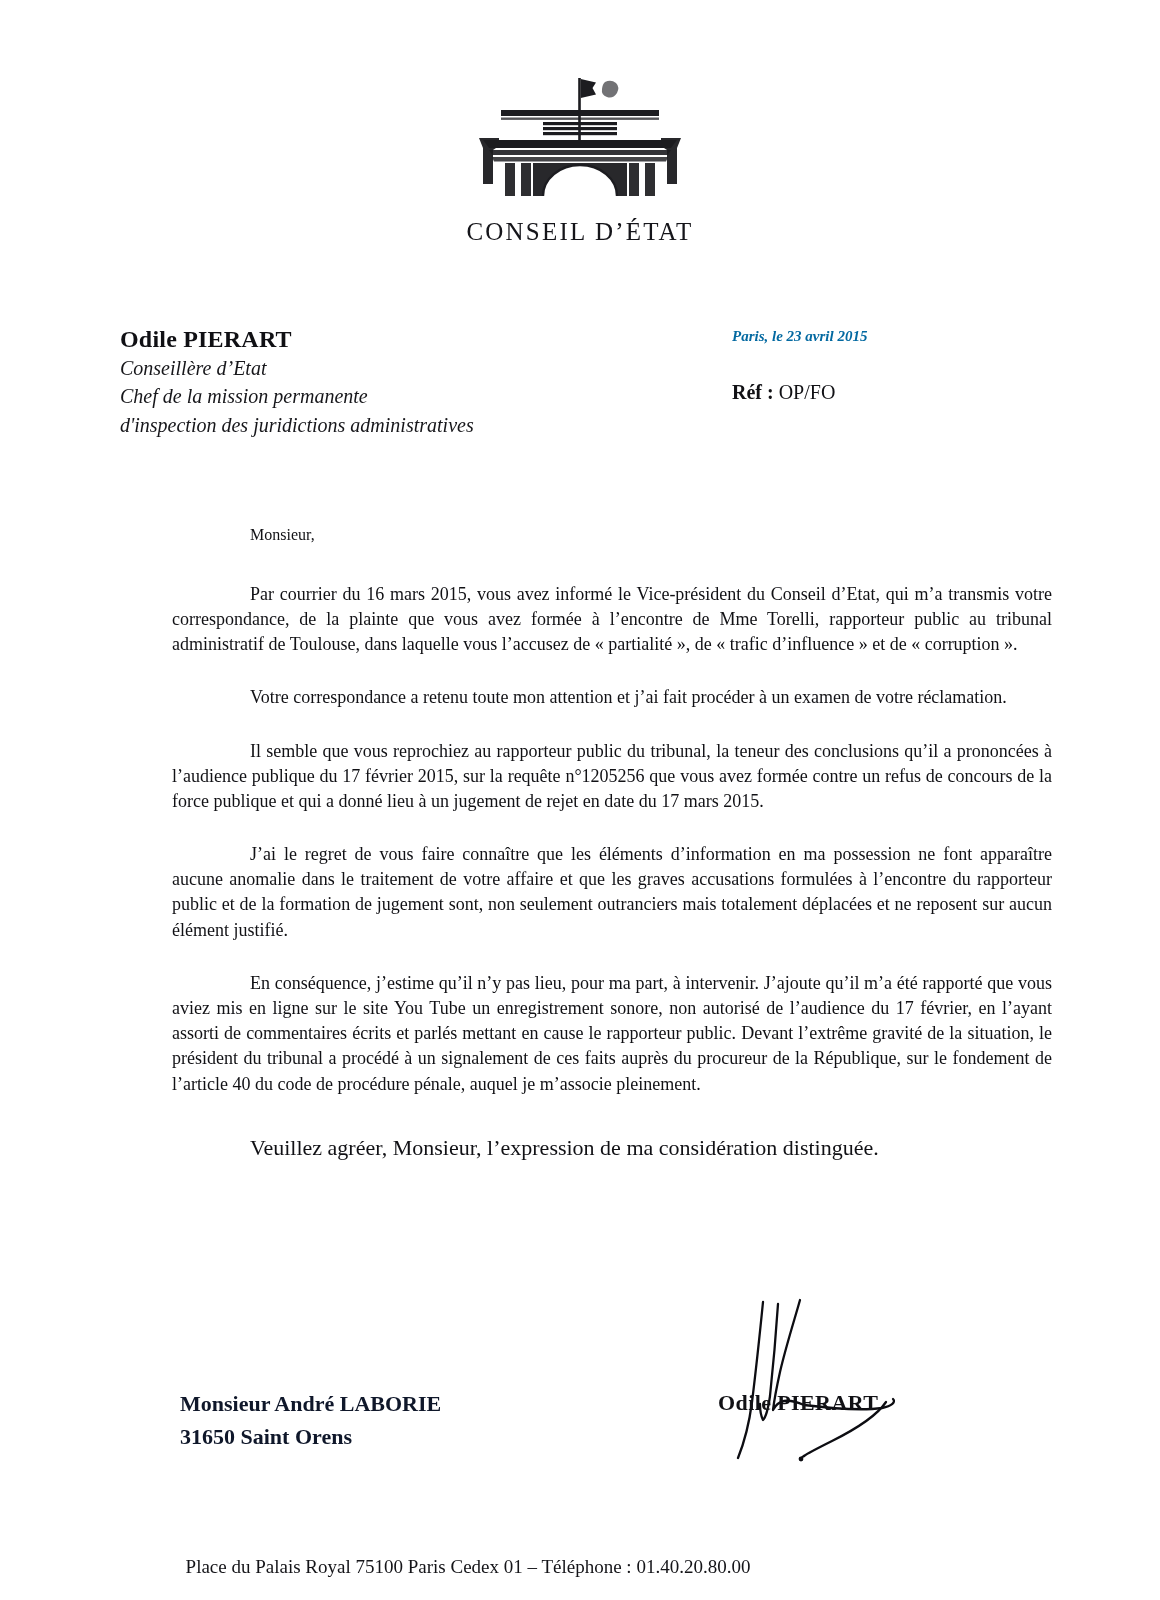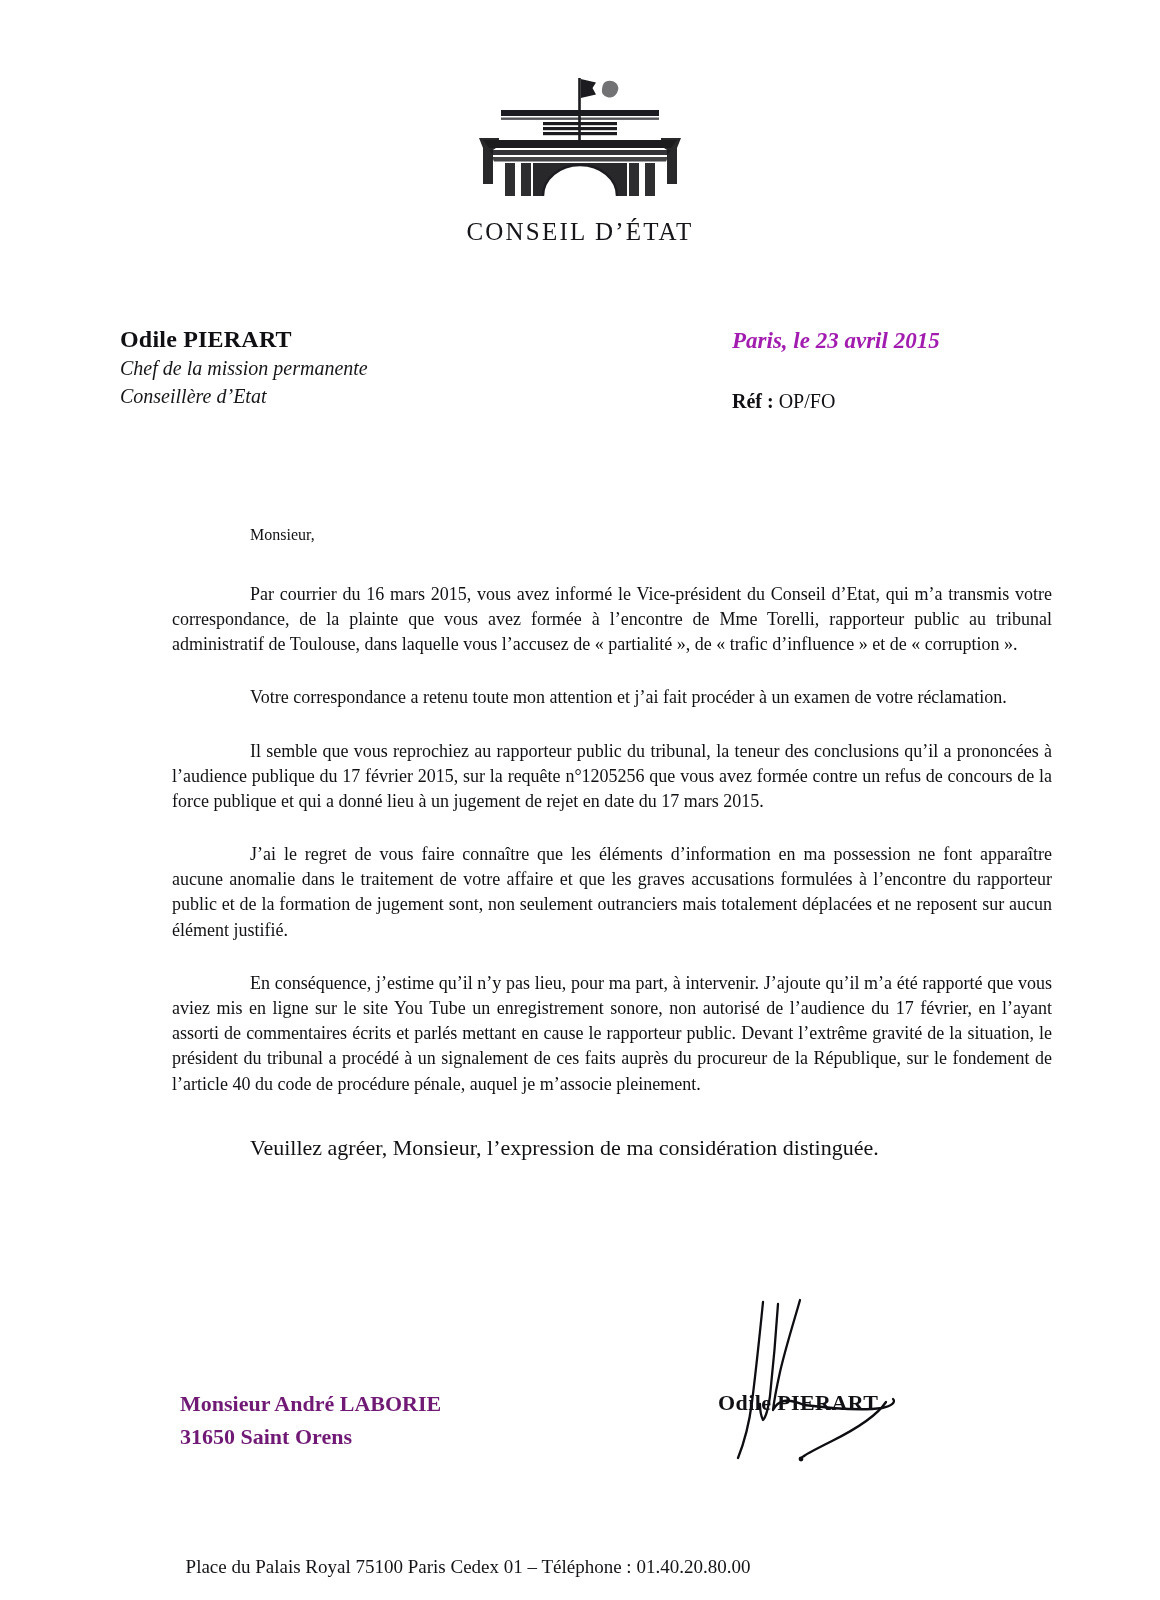--- a/index.html
+++ b/index.html
@@ -72,22 +72,22 @@
     color: #16161a;
     white-space: nowrap;
   }
   .dateblock {
     width: 330px;
     padding-top: 4px;
   }
   .date-line {
     font-style: italic;
     font-weight: bold;
-    font-size: 23px;
-    color: #a21caf;
+    font-size: 15px;
+    color: #0369a1;
     margin-left: 12px;
   }
   .ref-line {
     margin-top: 36px;
     font-size: 20px;
     margin-left: 12px;
     color: #111115;
   }
   .ref-label {
     font-weight: bold;
@@ -154,21 +154,21 @@
   .recipient {
     position: absolute;
     top: 1372px;
     left: 180px;
     width: 520px;
   }
   .recipient-line {
     font-weight: bold;
     font-size: 22px;
     line-height: 1.48;
-    color: #701a75;
+    color: #0f172a;
     white-space: nowrap;
   }
 
   
   .footer {
     position: absolute;
     top: 1540px;
     left: 0;
     width: 936px;
     text-align: center;
@@ -223,22 +223,23 @@
         <path d="M174 132 a8 16 0 0 1 6 0 Z" fill="#ffffff"></path>
       </svg>
     </div>
     <div class="emblem-title">CONSEIL D’ÉTAT</div>
   </div>
 
   <div class="meta">
 
     <div class="sender">
       <div class="sender-name">Odile PIERART</div>
+      <div class="sender-line">Conseillère d’Etat</div>
       <div class="sender-line">Chef de la mission permanente</div>
-      <div class="sender-line">Conseillère d’Etat</div>
+      <div class="sender-line">d'inspection des juridictions administratives</div>
     </div>
 
     <div class="dateblock">
       <div class="date-line">Paris, le 23 avril 2015</div>
       <div class="ref-line">
         <span class="ref-label">Réf :</span>
         <span>OP/FO</span>
       </div>
     </div>
 

